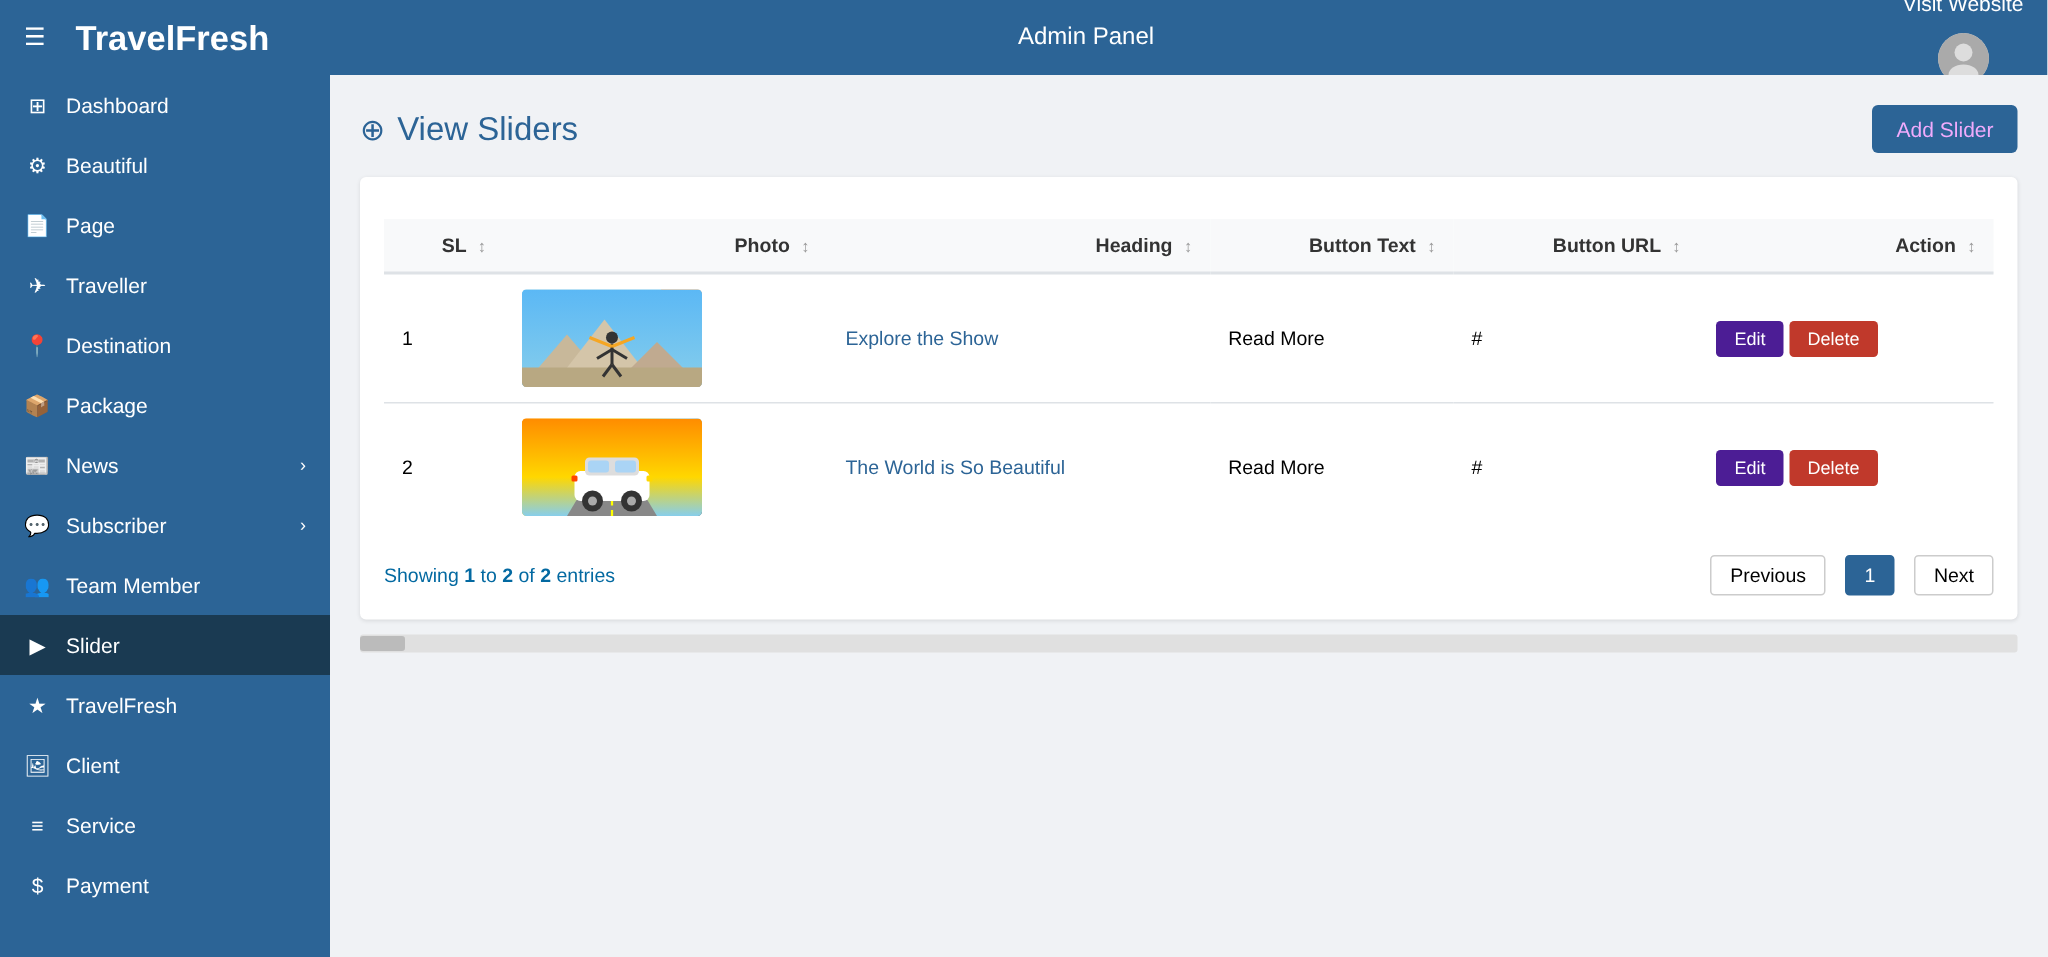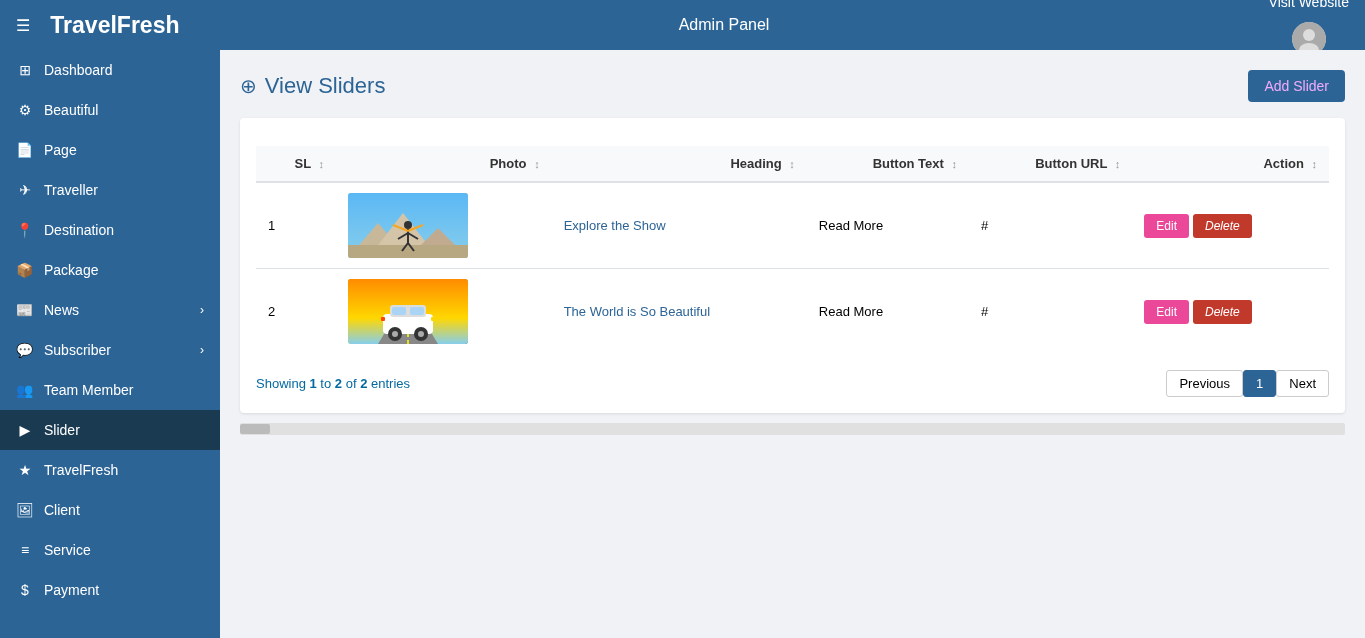--- a/index.html
+++ b/index.html
@@ -142,50 +142,49 @@
     .photo-placeholder {
       width: 120px;
       height: 65px;
       border-radius: 3px;
       overflow: hidden;
       position: relative;
     }
 
     
     .btn-edit {
-      background: #ec4899;
+      background: #4c1d95;
       color: white;
       border: none;
       padding: 5px 12px;
       border-radius: 3px;
       cursor: pointer;
       font-size: 12px;
       margin-right: 4px;
     }
     .btn-delete {
       background: #c0392b;
       color: white;
       border: none;
       padding: 5px 12px;
       border-radius: 3px;
       cursor: pointer;
       font-size: 12px;
-      font-style: italic;
     }
 
     
     .pagination-row {
       display: flex;
       align-items: center;
       justify-content: space-between;
       margin-top: 16px;
     }
     .showing-text { font-size: 13px; color: #555; }
     .showing-text span { color: #0369a1; font-weight: 500; }
-    .pagination { display: flex; align-items: center; gap: 0; }
+    .pagination { display: flex; align-items: center; gap: 13px; }
     .page-btn {
       border: 1px solid #ccc;
       background: white;
       padding: 5px 12px;
       cursor: pointer;
       font-size: 13px;
       border-radius: 3px;
     }
     .page-btn.active {
       background: #2c6496;

